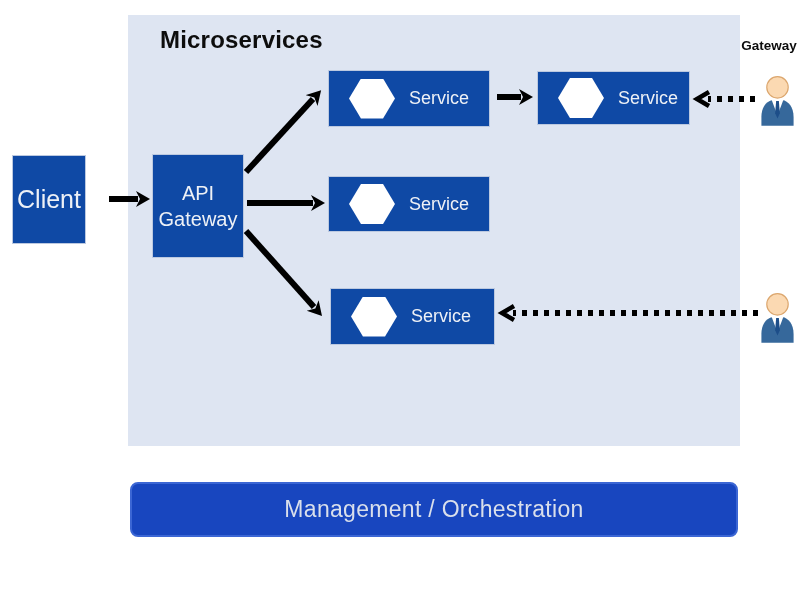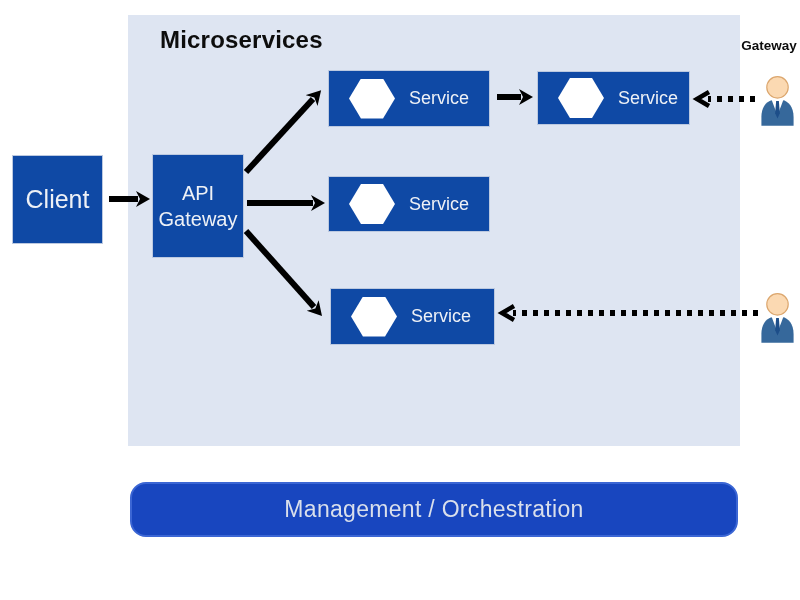--- a/index.html
+++ b/index.html
@@ -18,21 +18,21 @@
     font-size:24px;font-weight:bold;color:var(--title-text);
     letter-spacing:0.2px;
   }
   .blue-box{
     background:var(--box-blue);
     border:1px solid #bcc9e0;
     color:var(--box-text);
     display:flex;align-items:center;justify-content:center;
     box-sizing:border-box;
   }
-  .client-box{left:12px;top:155px;width:91px;height:89px;font-size:25px;font-weight:300;}
+  .client-box{left:12px;top:155px;width:74px;height:89px;font-size:25px;font-weight:300;}
   .gateway-box{
     left:152px;top:154px;width:92px;height:104px;
     font-size:20px;font-weight:300;text-align:center;line-height:1.3;
     padding:12px;
   }
   .service-box{
     height:57px;justify-content:flex-start;
     padding-left:20px;gap:14px;font-size:18px;font-weight:400;
   }
   .svc1{left:328px;top:70px;width:162px;}
@@ -47,21 +47,21 @@
     left:740px;top:38px;width:58px;height:18px;
     text-align:center;font-size:13.5px;font-weight:bold;color:var(--title-text);
   }
   .person{width:39px;height:53px;}
   .person-top{left:758px;top:74px;}
   .person-bottom{left:758px;top:291px;}
   .management-bar{
     left:130px;top:482px;width:608px;height:55px;
     background:var(--management-bg);
     border:2px solid var(--management-border);
-    border-radius:16px;box-sizing:border-box;
+    border-radius:8px;box-sizing:border-box;
     display:flex;align-items:center;justify-content:center;
     color:#d9dfeb;font-size:23px;font-weight:300;letter-spacing:0.3px;
   }
   .arrow-layer{left:0;top:0;width:800px;height:600px;pointer-events:none;}
   .arrow-line{stroke:var(--arrow);stroke-width:6;fill:none;}
   .arrow-dotted{stroke:var(--arrow);stroke-width:6;fill:none;stroke-dasharray:5 6;}
   .arrowhead-solid{fill:var(--arrow);}
   .arrowhead-chevron{fill:none;stroke:var(--arrow);stroke-width:4.5;}
   .p-skin{fill:var(--person-skin);stroke:var(--person-skin-outline);stroke-width:1.2;}
   .p-body{fill:var(--person-body);}

